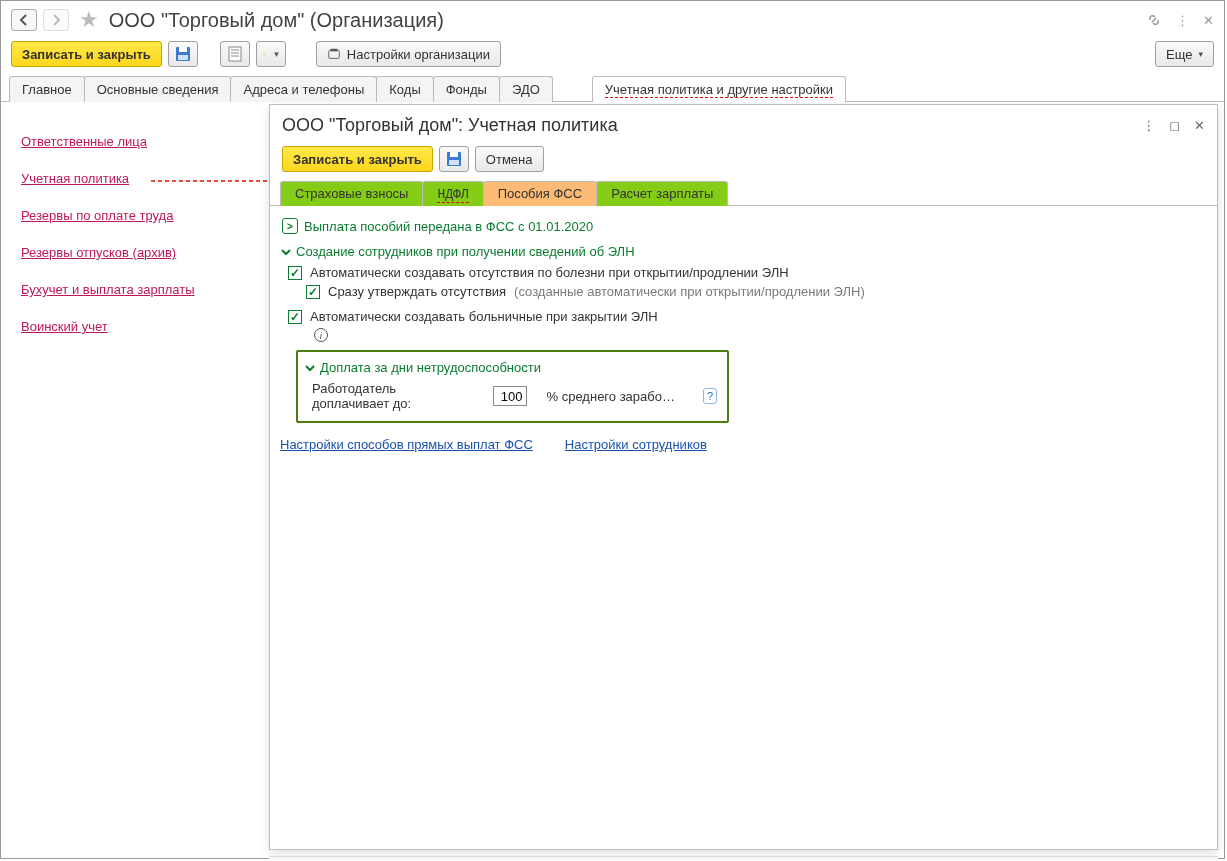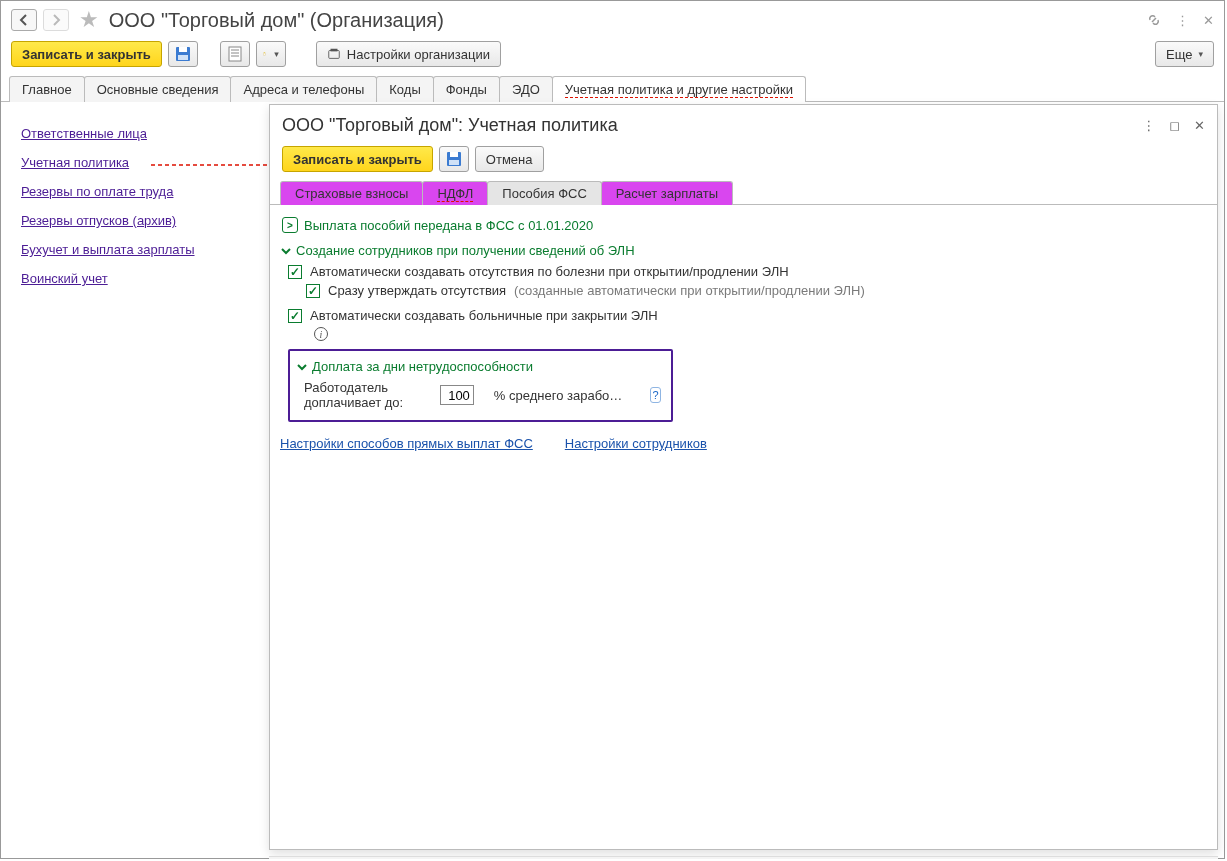--- a/index.html
+++ b/index.html
@@ -13,49 +13,49 @@
   .titlebar-right { margin-left:auto; display:flex; gap:14px; align-items:center; }
   .titlebar-right .ti { color:#999; cursor:pointer; }
   .cmdbar { display:flex; align-items:center; padding:4px 10px 8px 10px; gap:6px; }
   .btn { border:1px solid #a0a0a0; border-radius:3px; padding:4px 10px; height:26px; background:linear-gradient(#fafafa,#e8e8e8); cursor:pointer; display:flex; align-items:center; gap:6px; font-size:13px; }
   .btn.yellow { background:linear-gradient(#ffe94a,#ffd51c); border-color:#c6a500; font-weight:bold; color:#333;align-items:flex-end; }
   .icon-btn { width:30px; padding:4px 6px; justify-content:center; }
   .more-btn { margin-left:auto; }
   svg { display:block; }
   .tabs { display:flex; border-bottom:1px solid #bbb; padding-left:8px; }
   .tab { border:1px solid #bbb; border-bottom:none; padding:5px 12px; margin-right:-1px; background:#f4f4f4; cursor:pointer; border-radius:3px 3px 0 0; position:relative; top:1px; }
-  .tab.active { background:#fff; }
+  .tab.active { background:#fff;margin-left:40px; }
   .tab.red-underline span { border-bottom:1px dashed #d10; }
-  .subtab.red-underline span { border-bottom:1px dashed #d10; }
+  .subtab.red-underline span { border-bottom:1px dashed #d10;font-family:Liberation Mono, monospace; }
   .body-below-tabs { display:flex; flex:1; min-height:0; }
   .sidebar { width:268px; padding:10px 8px; }
-  .side-link { color:#4c1d95; text-decoration:underline; margin:14px 0 10px 12px; cursor:pointer; width:max-content;text-align:right; }
+  .side-link { color:#be185d; text-decoration:underline; margin:22px 0 10px 12px; cursor:pointer; width:max-content;text-align:right; }
   .side-link.sel { text-decoration:underline; position:relative; }
   .arrow-line { position:absolute; left:130px; top:4px; width:148px; height:12px; }
   .arrow-line svg line { stroke:#d10; stroke-width:1.5; stroke-dasharray:4 3; }
   .panel-wrap { flex:1; position:relative; padding:0; }
   .panel { background:#fff; border:1px solid #bbb; margin:2px 6px 6px 0; height:calc(100% - 10px); display:flex; flex-direction:column; box-shadow:0 4px 10px rgba(0,0,0,.12); }
   .panel-title { display:flex; align-items:center; padding:10px 12px 6px 12px; }
   .panel-title .pt { font-size:18px; }
   .panel-title .right { margin-left:auto; display:flex; gap:14px; color:#666; }
   .panel-title .right span { cursor:pointer; }
   .panel-cmd { padding:4px 12px 8px 12px; display:flex; gap:6px; }
   .subtabs { display:flex; border-bottom:1px solid #bbb; padding-left:10px; }
-  .subtab { border:1px solid #bbb; border-bottom:none; padding:4px 14px; margin-right:-1px; background:#d946ef; cursor:pointer; border-radius:3px 3px 0 0; position:relative; top:1px; font-size:13px; }
-  .subtab.active { background:#e5e5e5; }
+  .subtab { border:1px solid #bbb; border-bottom:none; padding:4px 14px; margin-right:-1px; background:#84cc16; cursor:pointer; border-radius:3px 3px 0 0; position:relative; top:1px; font-size:13px; }
+  .subtab.active { background:#fdba74; }
   .panel-body { padding:8px 10px; flex:1; overflow:auto; }
   .green-line { color:#0a7c2f; margin:4px 0 10px 2px; display:flex; align-items:center; gap:6px; }
   .section-hdr { color:#0a7c2f; margin:6px 0; display:flex; align-items:center; gap:4px; cursor:pointer; }
   .caret { width:12px; height:12px; display:inline-block; }
   .chk-line { display:flex; align-items:center; gap:8px; margin:4px 0 4px 8px; }
   .chk { width:14px; height:14px; border:1px solid #0a7c2f; display:inline-flex; align-items:center; justify-content:center; color:#0a7c2f; font-size:12px; font-weight:bold; }
   .inset { margin-left:26px; }
   .hint { color:#7a7a7a; }
   .info-line { margin:4px 0 4px 34px; display:flex; gap:8px; color:#666; align-items:center; }
-  .redbox { border:2px solid #4c1d95; padding:8px 10px 10px 6px; margin:8px 8px; border-radius:2px; width:385px; }
+  .redbox { border:2px solid #4d7c0f; padding:8px 10px 10px 6px; margin:8px 16px; border-radius:2px; width:433px; }
   .num-input { width:34px; height:20px; border:1px solid #888; text-align:right; padding:1px 3px; font-size:13px; }
   .help-q { color:#1a67c7; border:1px solid #8fb5e3; border-radius:3px; width:16px; height:16px; display:inline-flex; align-items:center; justify-content:center; font-size:11px; cursor:pointer; margin-left:8px; }
   .blue-link { color:#1a52ab; text-decoration:underline; cursor:pointer; }
   .bottom-links { margin-top:14px; display:flex; gap:32px; }
   .x-circ { width:16px; height:16px; border:1.5px solid #0a7c2f; border-radius:3px; display:inline-flex; align-items:center; justify-content:center; color:#0a7c2f; font-size:10px; font-weight:bold; }
   .scroll-hint { height:12px; background:#f4f4f4; border-top:1px solid #ddd; margin:0 6px 6px 0; position:relative; }
   .scroll-hint .thumb { position:absolute; left:18px; right:16px; top:2px; bottom:2px; background:#cfcfcf; border-radius:4px; }
   .floppy-svg { width:16px; height:16px; }
   .info-circle { width:14px; height:14px; border:1.2px solid #555; border-radius:50%; display:inline-flex; align-items:center; justify-content:center; font-size:10px; font-style:italic; font-family:serif; color:#555; }
 </style>

